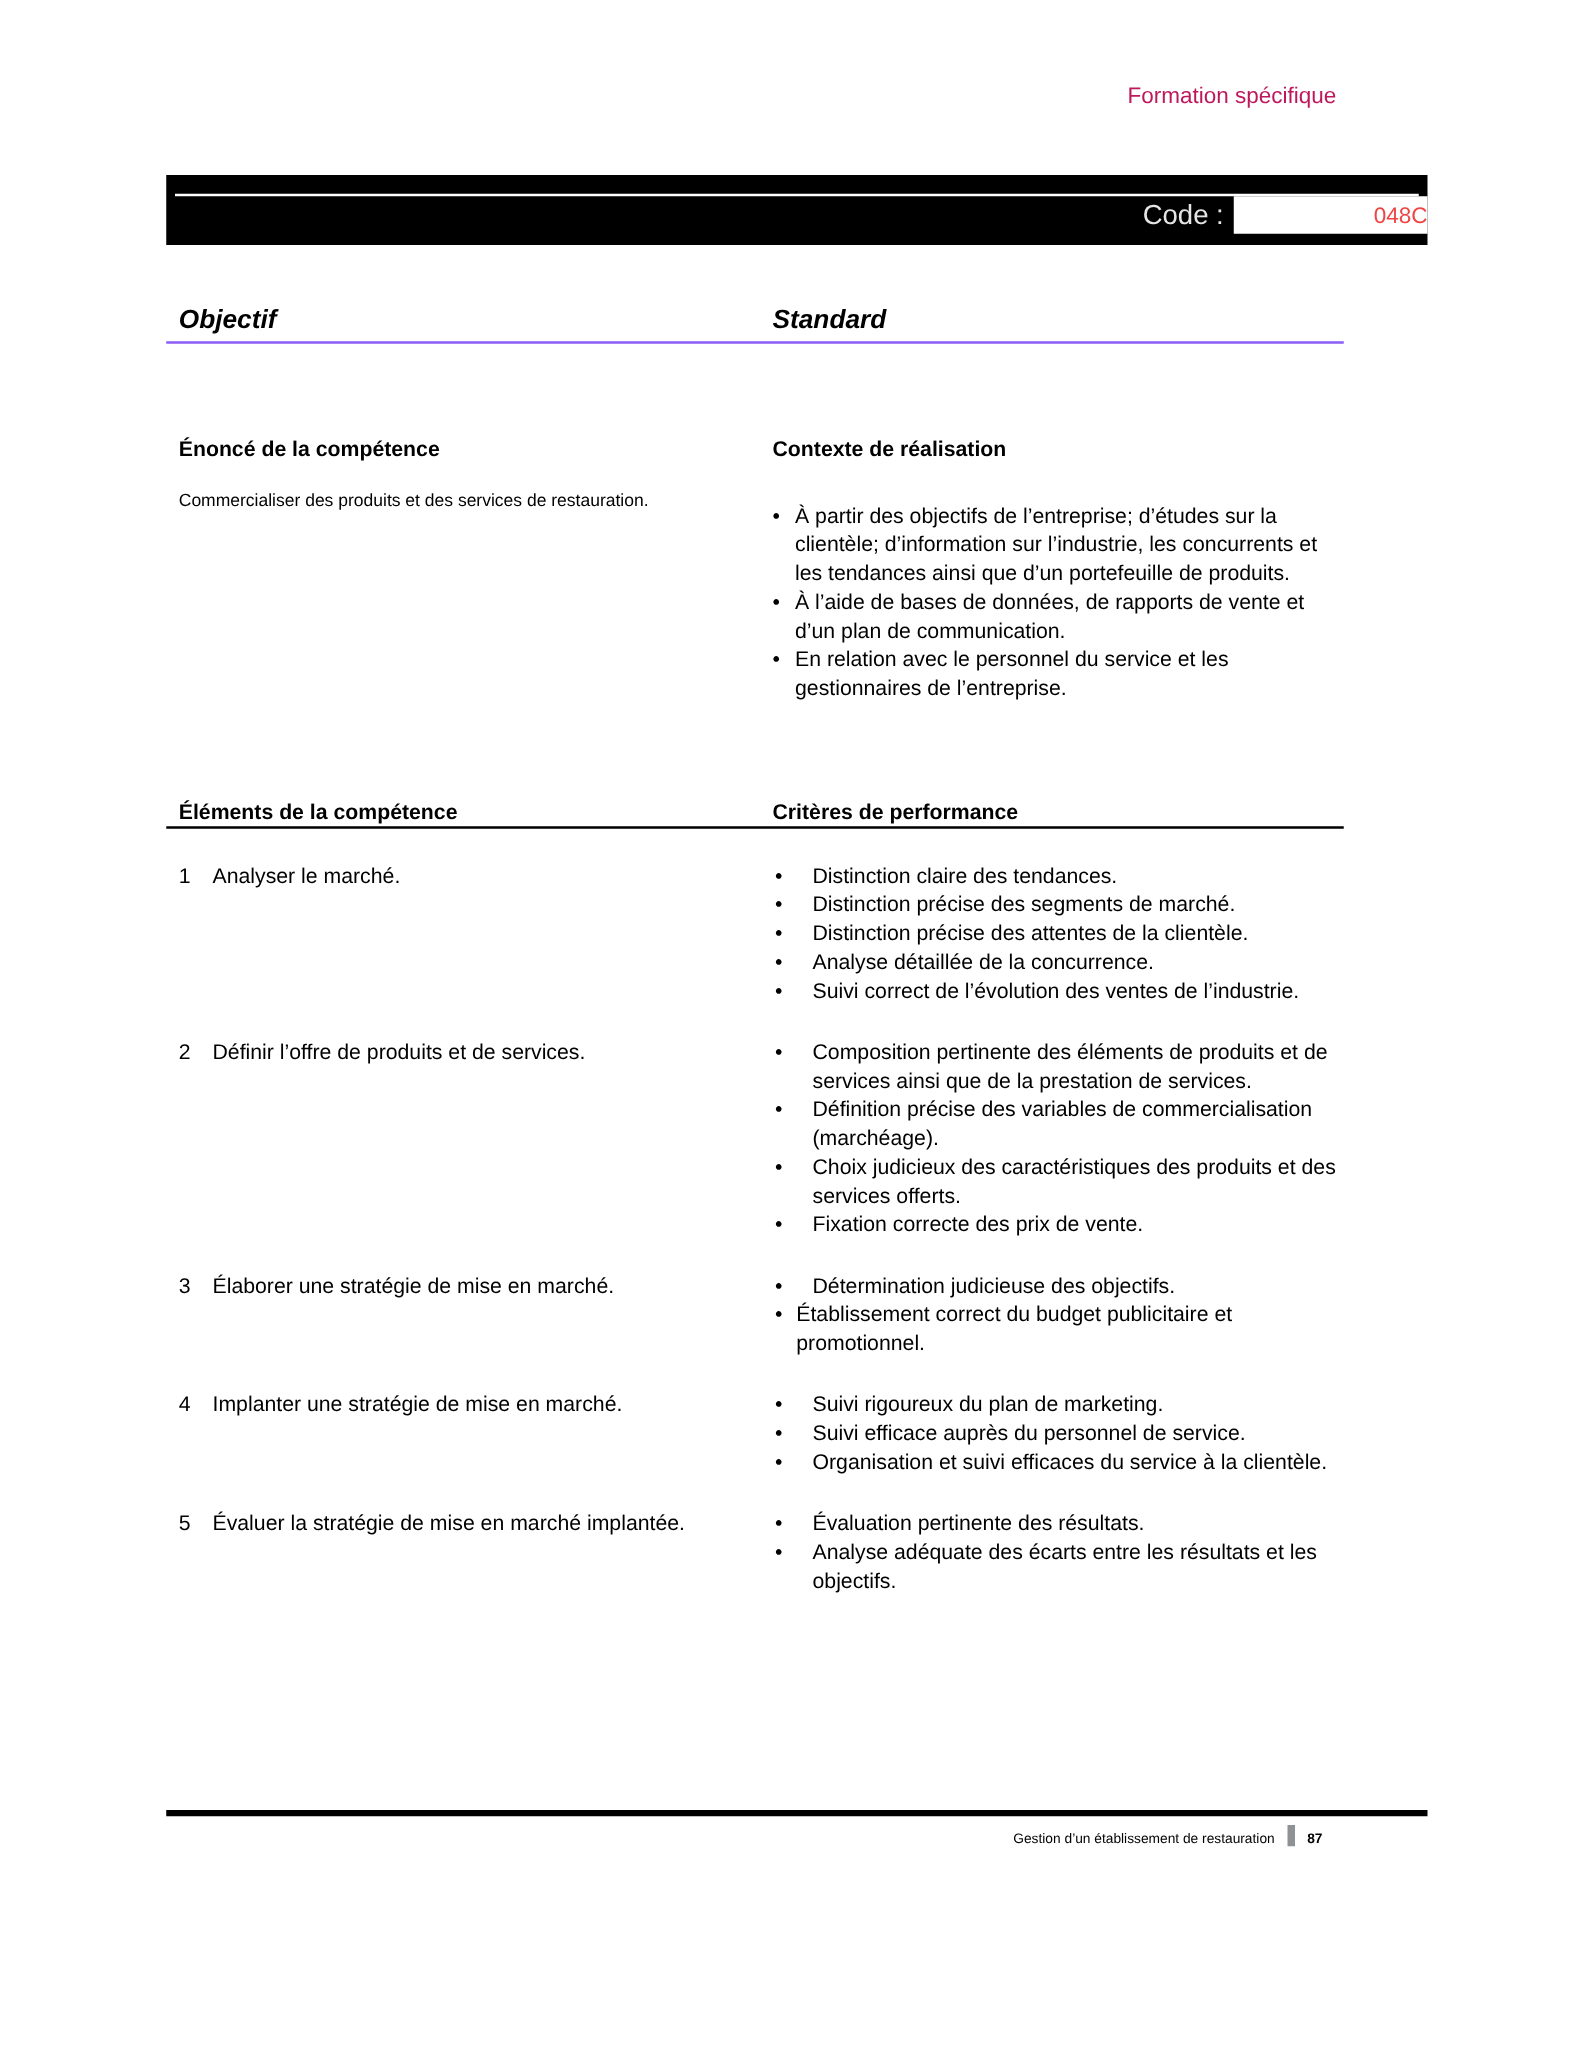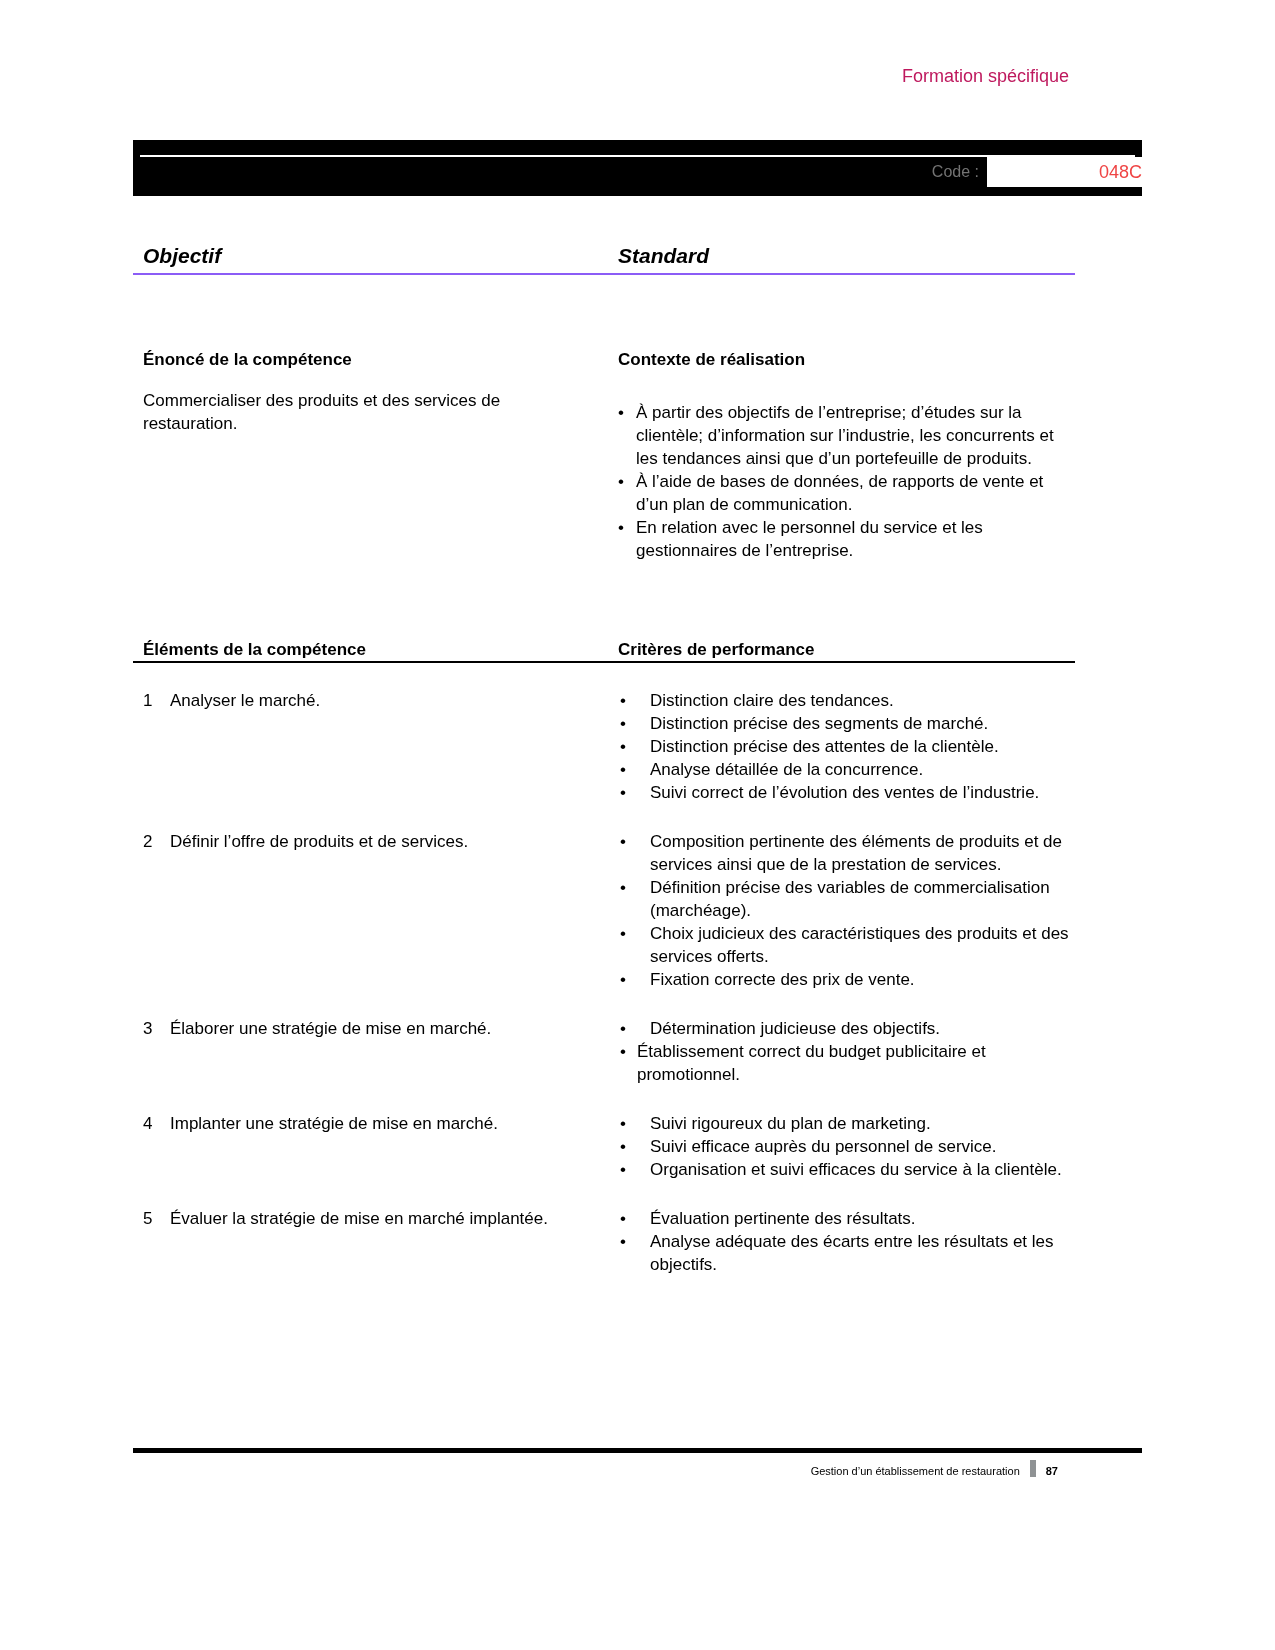--- a/index.html
+++ b/index.html
@@ -39,22 +39,22 @@
     top: 15px;
     left: 7px;
     right: 7px;
     height: 2px;
     background: #fff;
   }
   .code-label {
     position: absolute;
     top: 17px;
     right: 163px;
-    color: #737373;
-    font-size: 16px;
+    color: #e5e5e5;
+    font-size: 22px;
     line-height: 30px;
   }
   .code-box {
     position: absolute;
     top: 17px;
     right: 0;
     width: 155px;
     height: 30px;
     background: #fff;
     color: #ef4444;
@@ -95,21 +95,21 @@
   .pl { padding-left: 10px; }
 
   .sec1 { margin-top: 40px; }
   .cell-left {
     padding-left: 10px;
     padding-right: 50px;
   }
   .cell-right { padding-right: 6px; }
   .body-text {
     margin: 18px 0 0 0;
-    font-size: 17px;
+    font-size: 14px;
     line-height: 23px;
   }
   .blist { margin-top: 30px; }
   .bullet {
     display: grid;
     grid-template-columns: 18px 1fr;
     font-size: 17px;
     line-height: 23px;
   }
   .bullet::before { content: "\2022"; }

